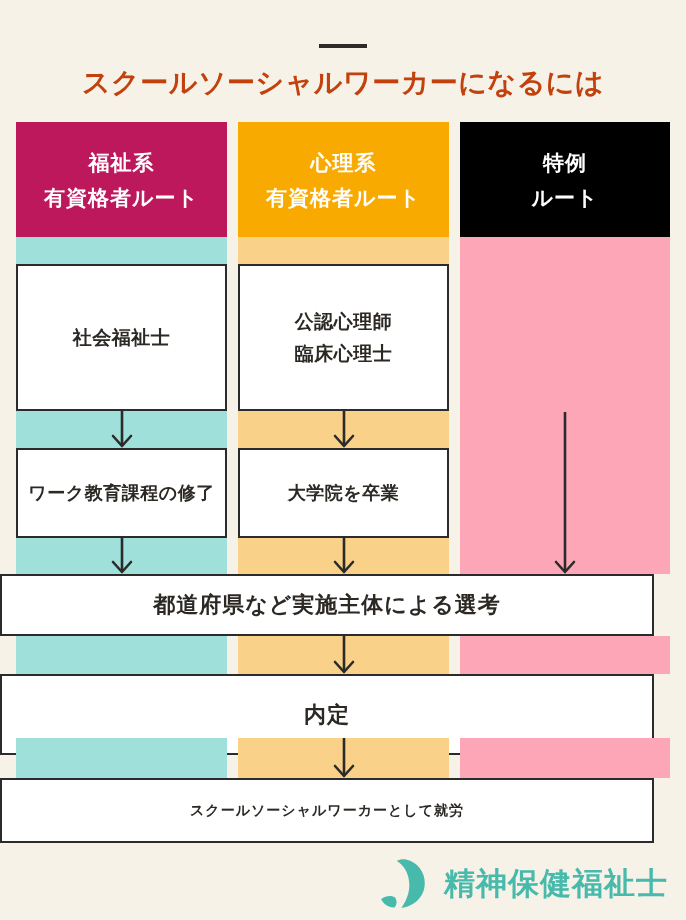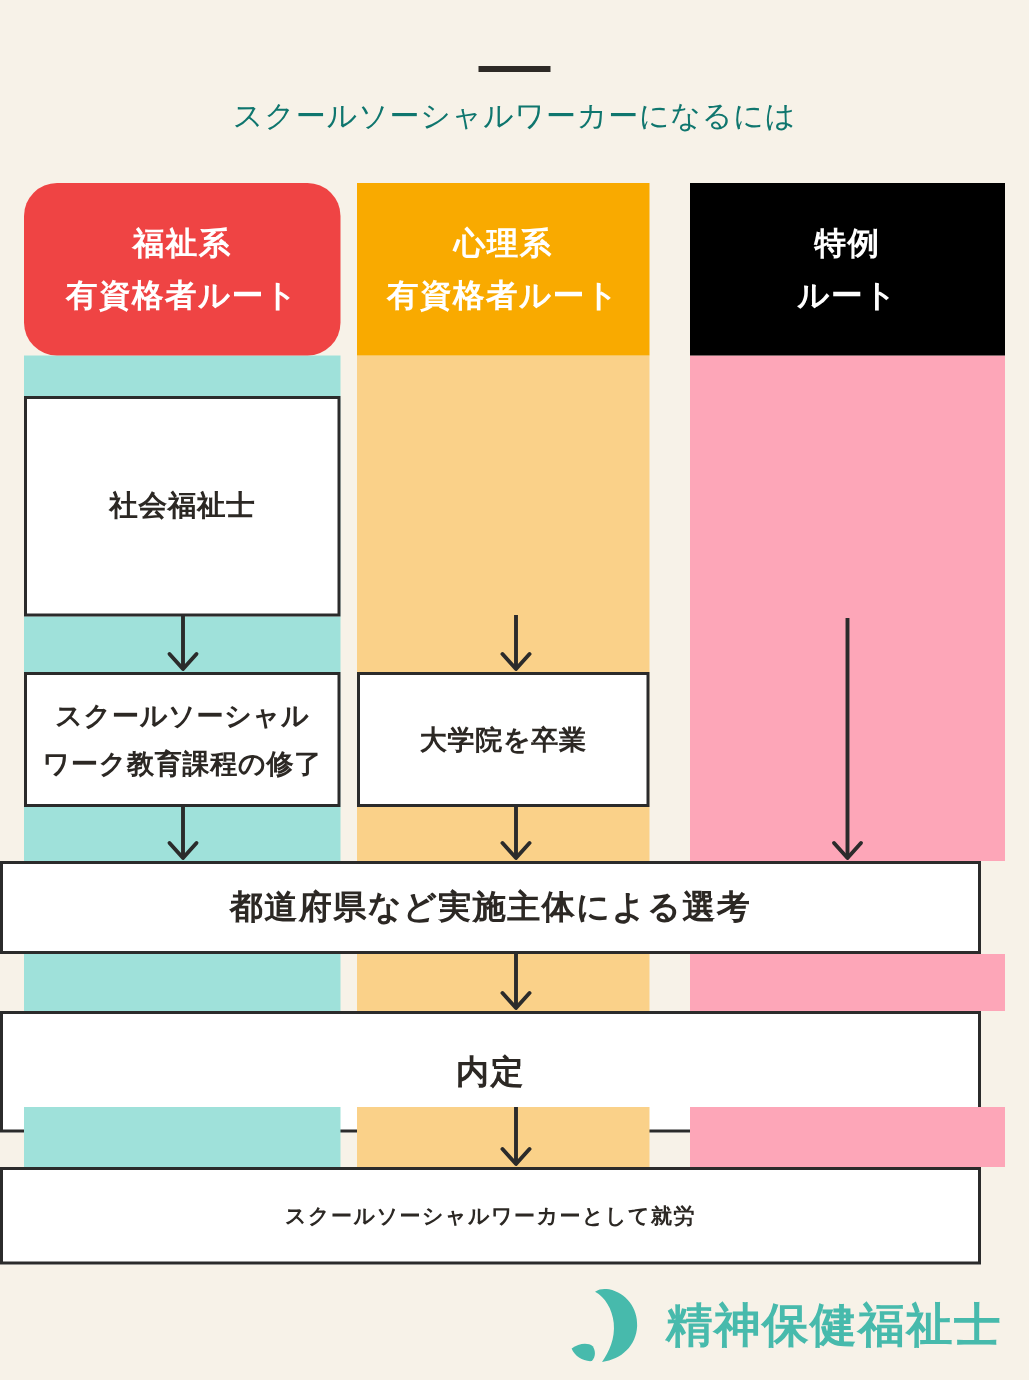--- a/index.html
+++ b/index.html
@@ -19,28 +19,28 @@
     position: absolute;
     left: 319px; top: 44px;
     width: 48px; height: 4px;
     background: #2e2a26;
   }
   .title {
     position: absolute;
     left: 0; right: 0; top: 64px;
     margin: 0;
     text-align: center;
-    font-size: 20px;
-    font-weight: normal;
+    font-size: 28px;
+    font-weight: bold;
     letter-spacing: 0.5px;
-    color: #0f766e;
+    color: #c2410c;
   }
   
   .c1 { left: 16px;  width: 211px; }
-  .c2 { left: 238px; width: 195px; }
+  .c2 { left: 238px; width: 211px; }
   .c3 { left: 460px; width: 210px; }
 
   .col-bg {
     position: absolute;
     top: 237px;
     height: 337px;
   }
   .col-bg.c1 { background: #9fe1da; }
   .col-bg.c2 { background: #fad189; }
   .col-bg.c3 { background: #fda6b8; }
@@ -53,21 +53,21 @@
     flex-direction: column;
     justify-content: center;
     align-items: center;
     color: #ffffff;
     font-weight: bold;
     font-size: 21px;
     line-height: 35px;
     text-align: center;
     letter-spacing: 1px;
   }
-  .col-header.c1 { background: #ef4444; border-radius: 22px; }
+  .col-header.c1 { background: #be185d; }
   .col-header.c2 { background: #f9aa00; }
   .col-header.c3 { background: #000000; }
 
   .box {
     position: absolute;
     box-sizing: border-box;
     background: #ffffff;
     border: 2px solid #2b2b2b;
     display: flex;
     flex-direction: column;
@@ -146,23 +146,26 @@
     <span class="line">有資格者ルート</span>
   </div>
   <div class="col-header c3">
     <span class="line">特例</span>
     <span class="line">ルート</span>
   </div>
 
   <div class="box row1 c1">
     <span class="line">社会福祉士</span>
   </div>
+  <div class="box row1 c2">
+    <span class="line">公認心理師</span>
+    <span class="line">臨床心理士</span>
+  </div>
 
   <div class="box row2 c1">
-    <span class="line">スクールソーシャル</span>
     <span class="line">ワーク教育課程の修了</span>
   </div>
   <div class="box row2 c2">
     <span class="line">大学院を卒業</span>
   </div>
 
   <svg class="arrow" style="left:109px; top:410px" width="26" height="38" viewBox="0 0 26 38">
     <path d="M13 0 L13 35" stroke="#2b2b2b" stroke-width="2.6" fill="none"></path>
     <path d="M4 26 L13 36 L22 26" stroke="#2b2b2b" stroke-width="2.6" fill="none" stroke-linecap="round" stroke-linejoin="round"></path>
   </svg>

